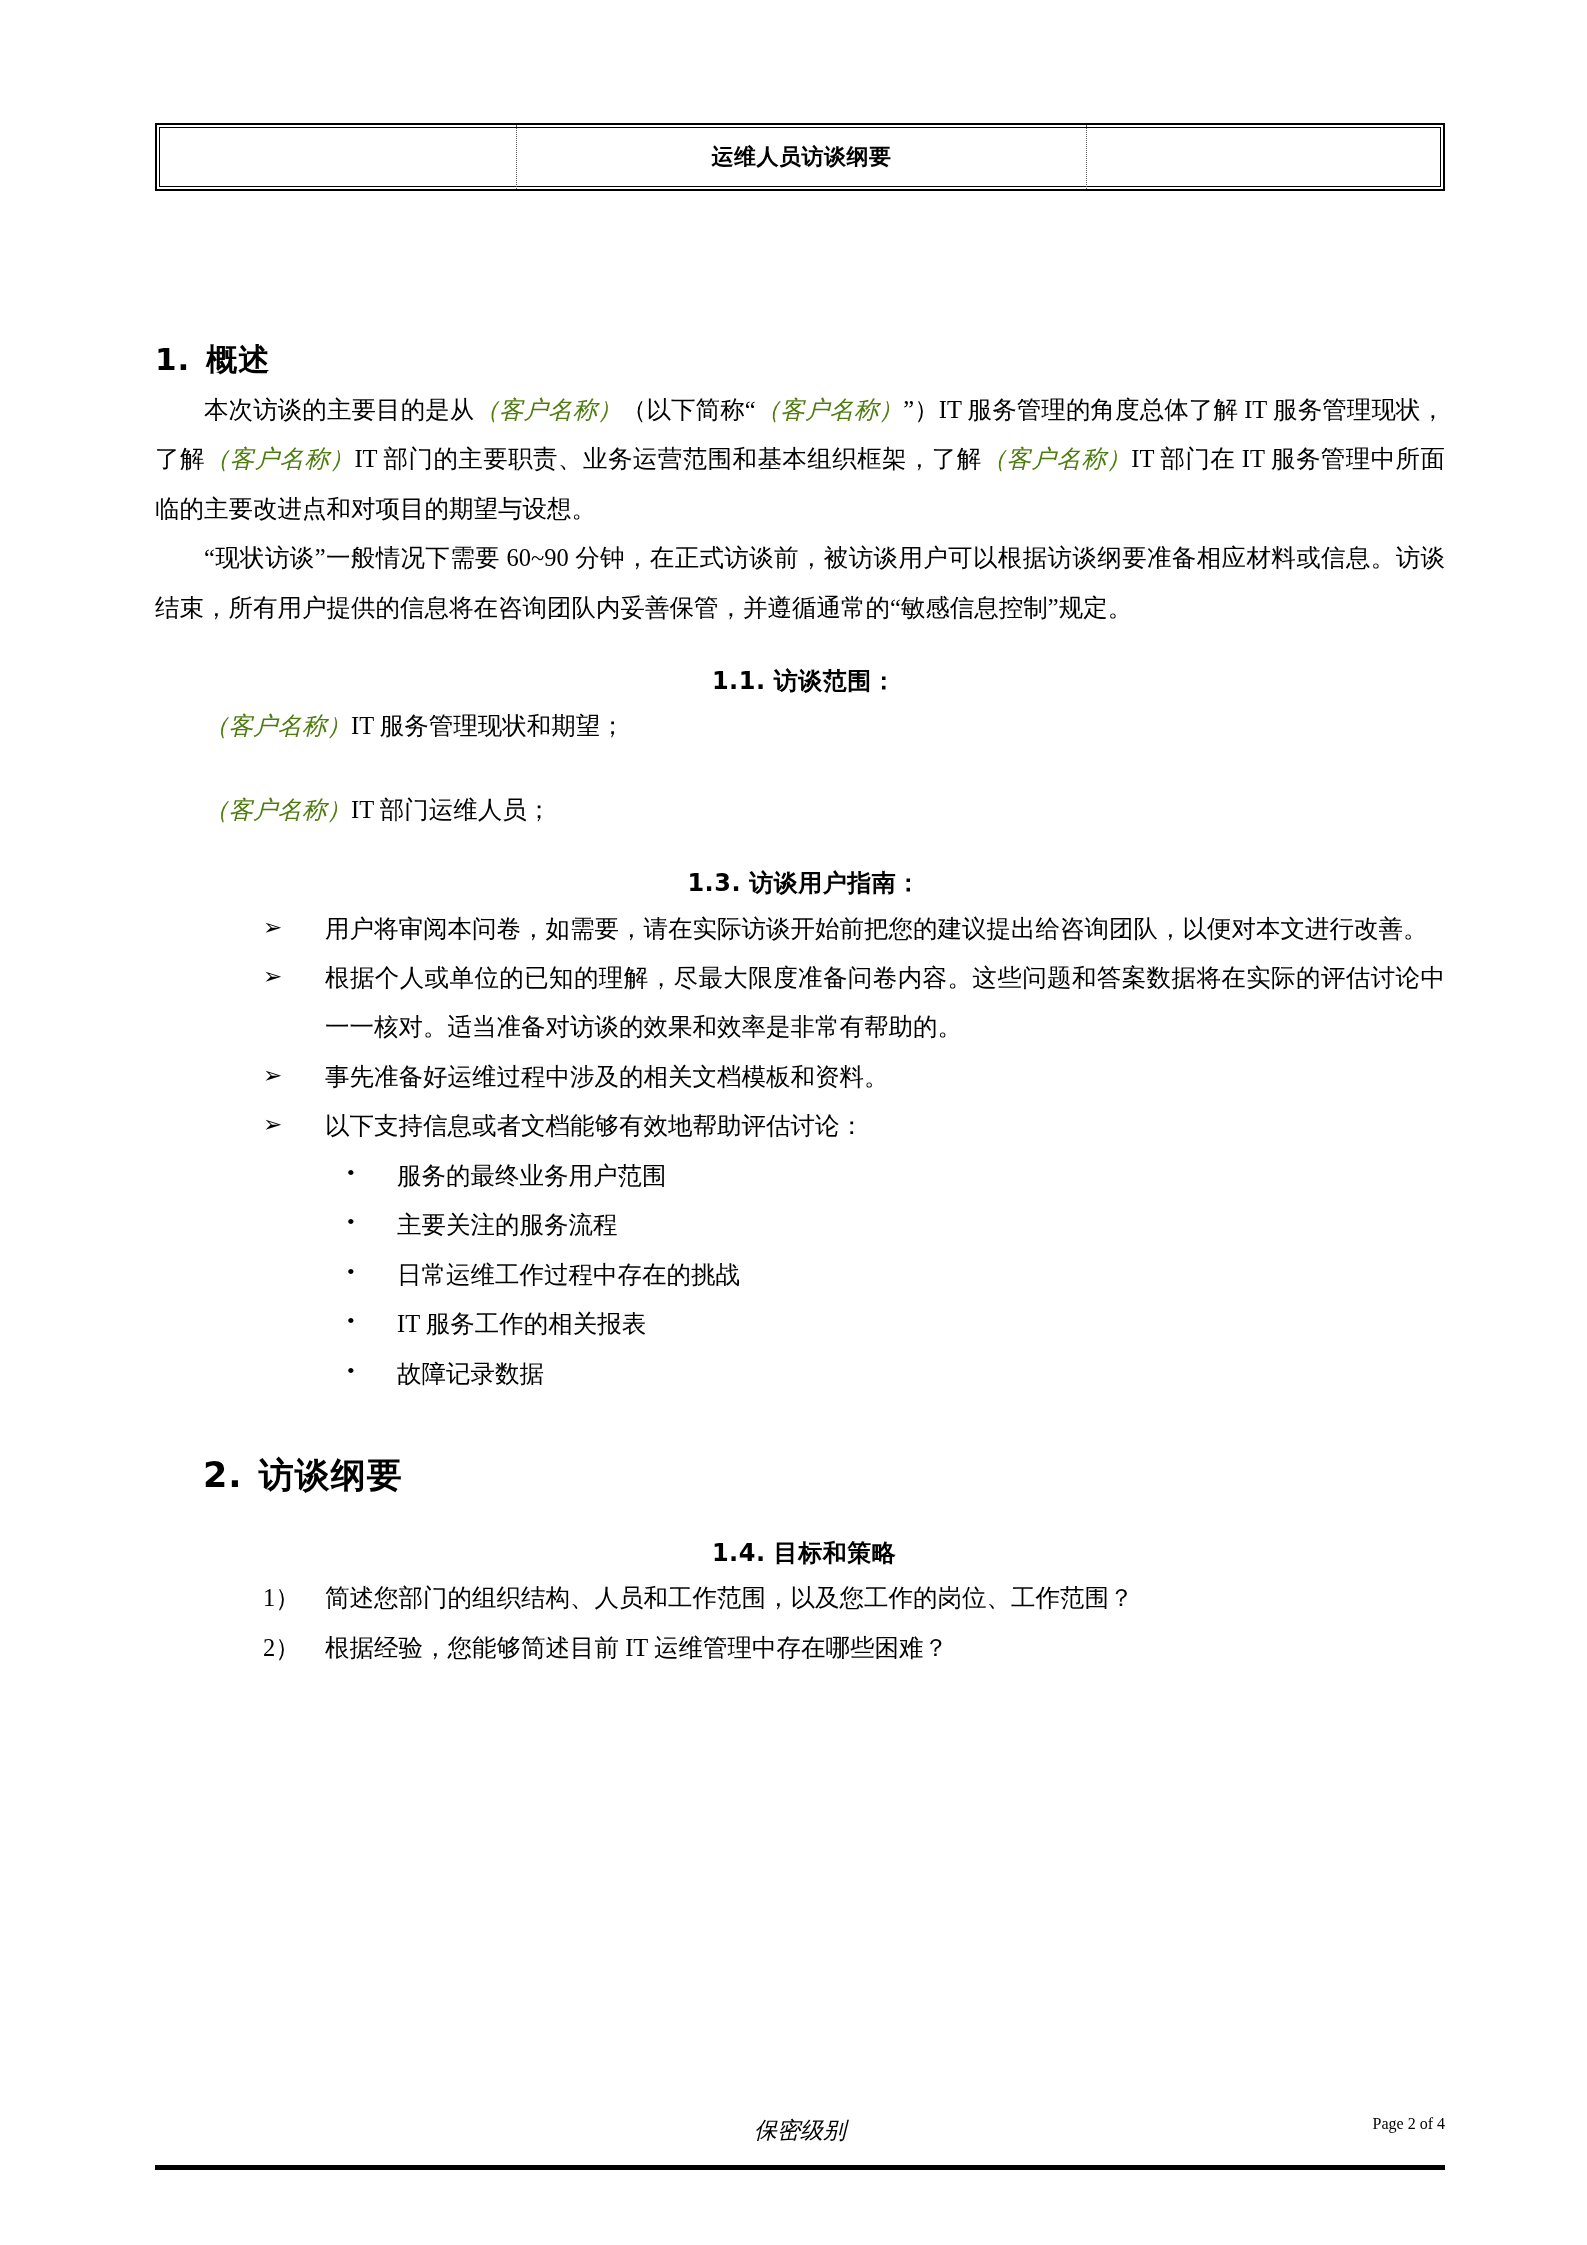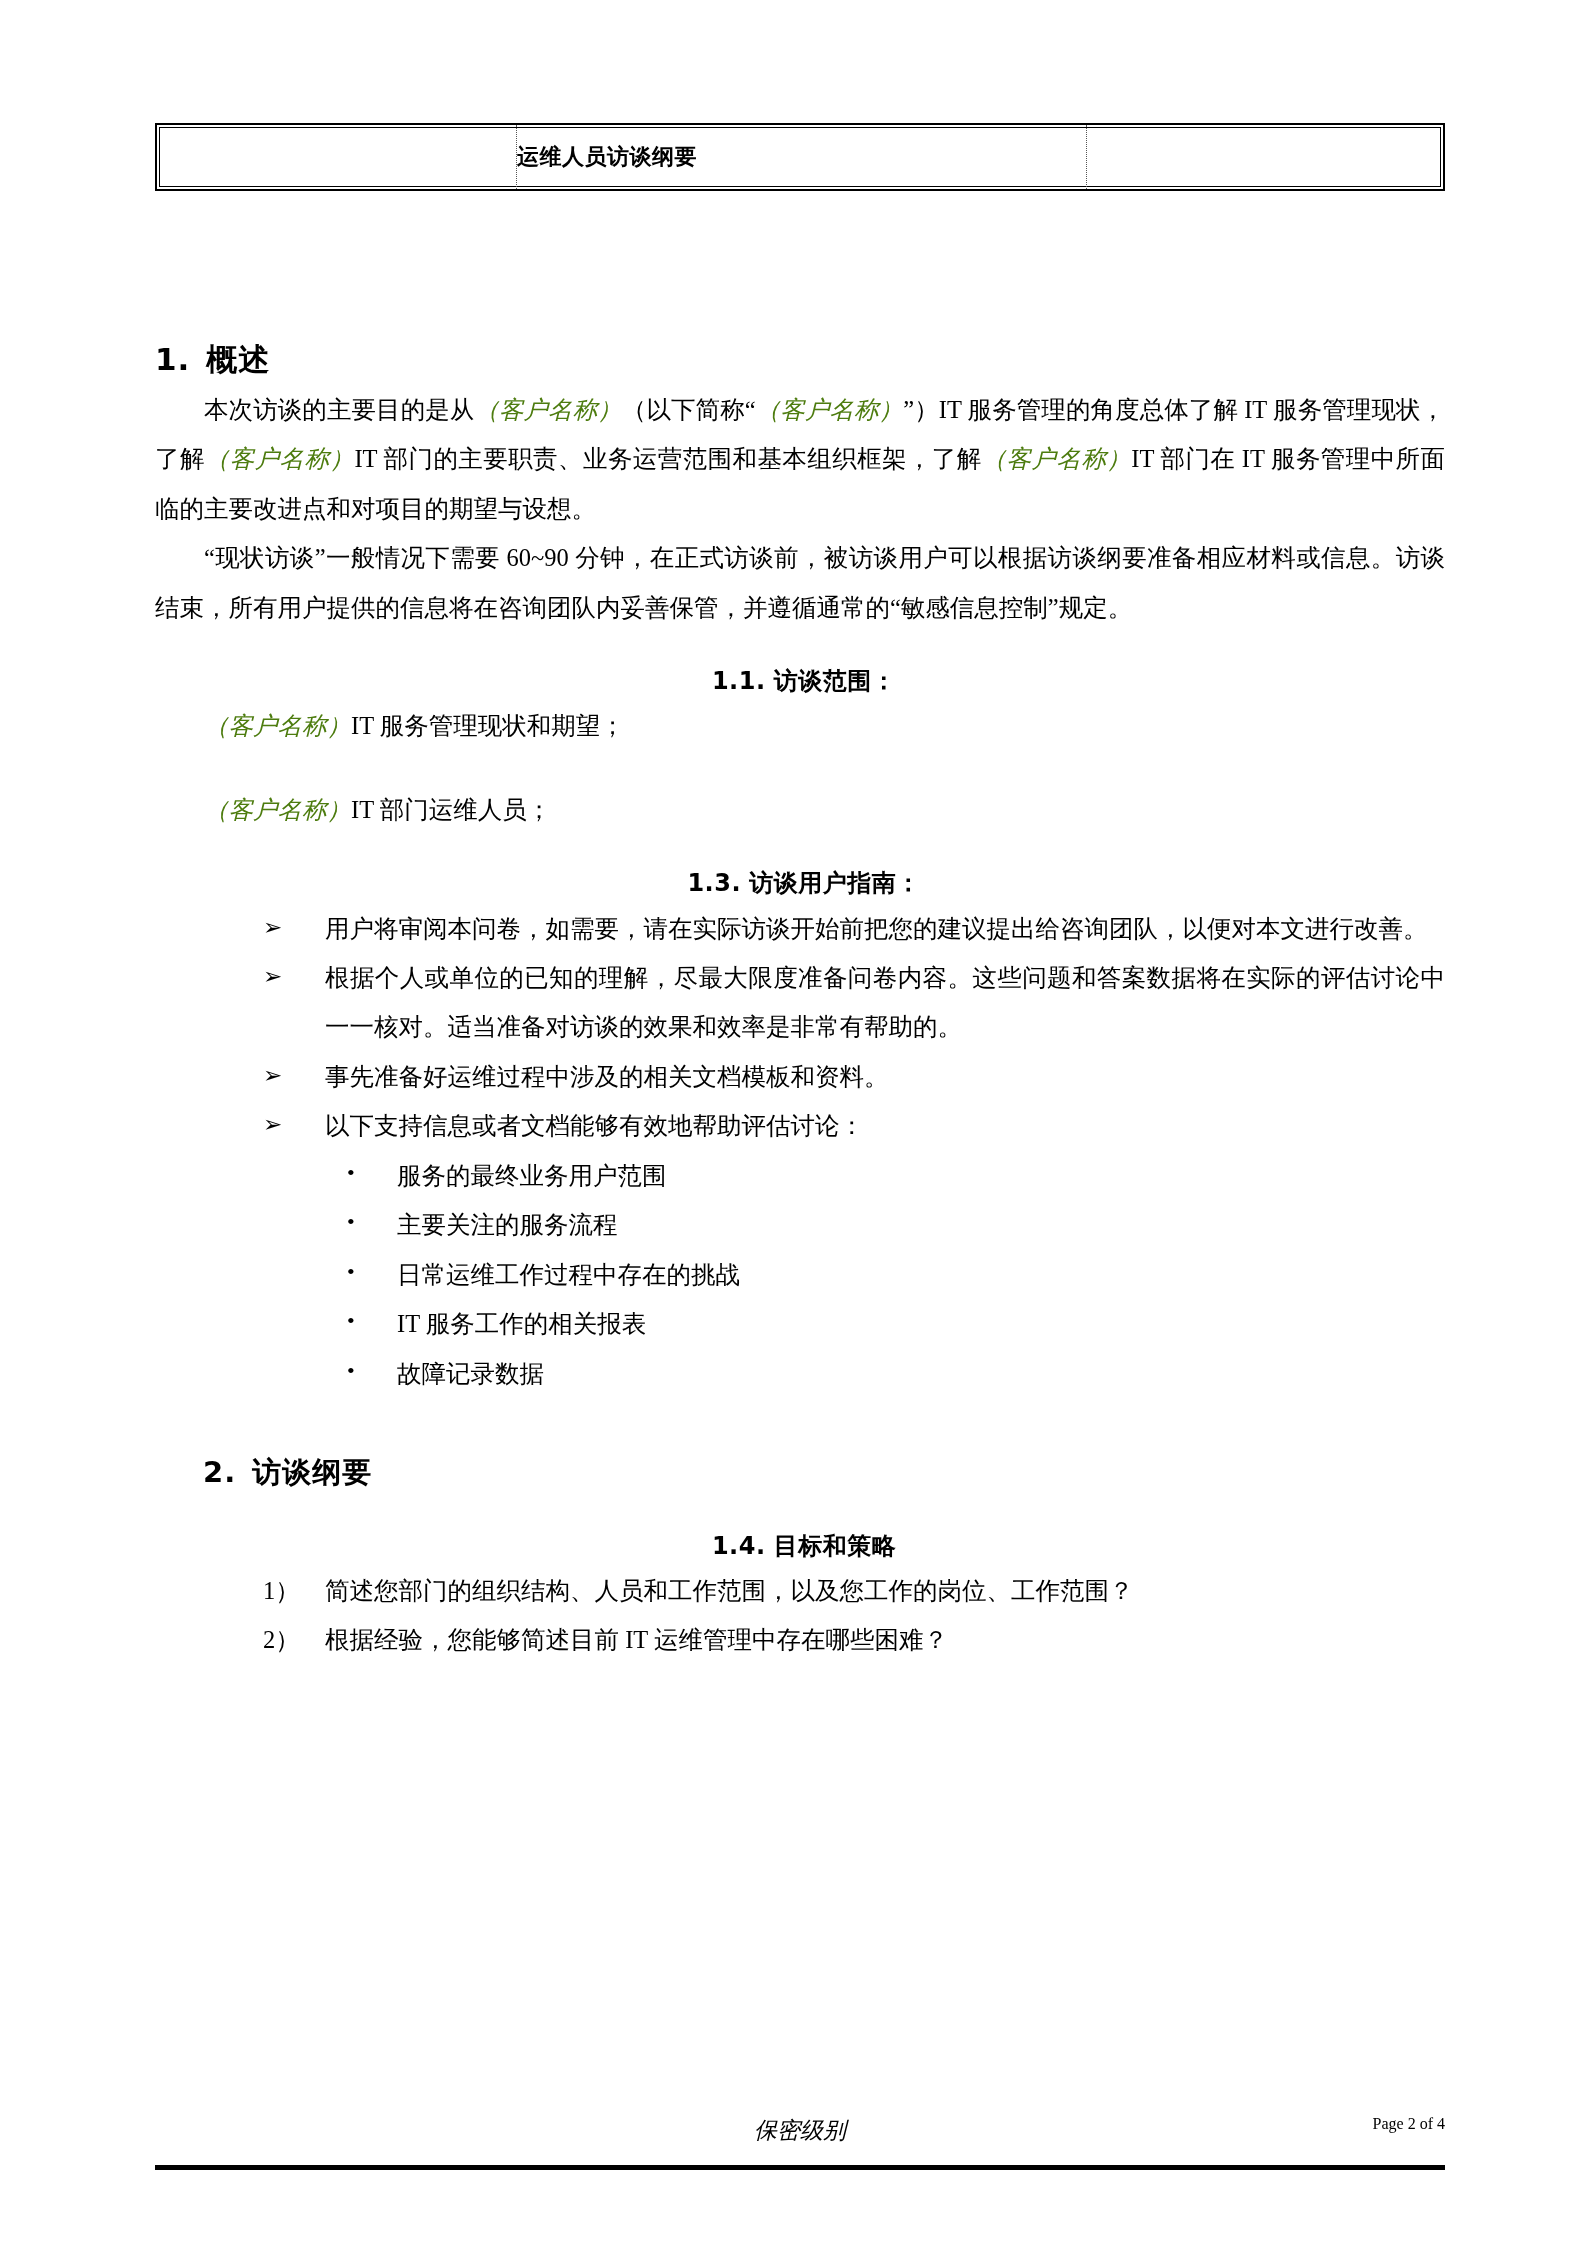--- a/index.html
+++ b/index.html
@@ -38,20 +38,21 @@
     content: "";
     position: absolute;
     left: 2px; right: 2px; top: 2px; bottom: 2px;
     border: 1px solid #000;
     pointer-events: none;
   }
   .hdr-cell {
     box-sizing: border-box;
     display: flex;
     align-items: center;
+    justify-content: center;
     position: relative;
     z-index: 1;
   }
   .hdr-cell-1 { width: 360px; border-right: 1px dotted #555; }
   .hdr-cell-2 { width: 570px; border-right: 1px dotted #555; }
   .hdr-cell-3 { flex: 1; }
   .hdr-title {
     font-family: "DejaVu Sans", "Liberation Sans", sans-serif;
     font-weight: bold;
     font-size: 22px;
@@ -71,21 +72,21 @@
     font-weight: bold;
     font-size: 31px;
     margin: 0 0 6px 0;
     line-height: 1.25;
     letter-spacing: 1px;
   }
   h1.sec .num { margin-right: 16px; }
 
   h1.sec.center-ish {
     margin-left: 48px;
-    font-size: 29px;
+    font-size: 35px;
   }
 
   h2.sub {
     font-family: "DejaVu Sans", "Liberation Sans", sans-serif;
     font-weight: bold;
     font-size: 24px;
     margin: 0 0 4px 0;
     line-height: 1.3;
     letter-spacing: 0.5px;
     text-align: center;

